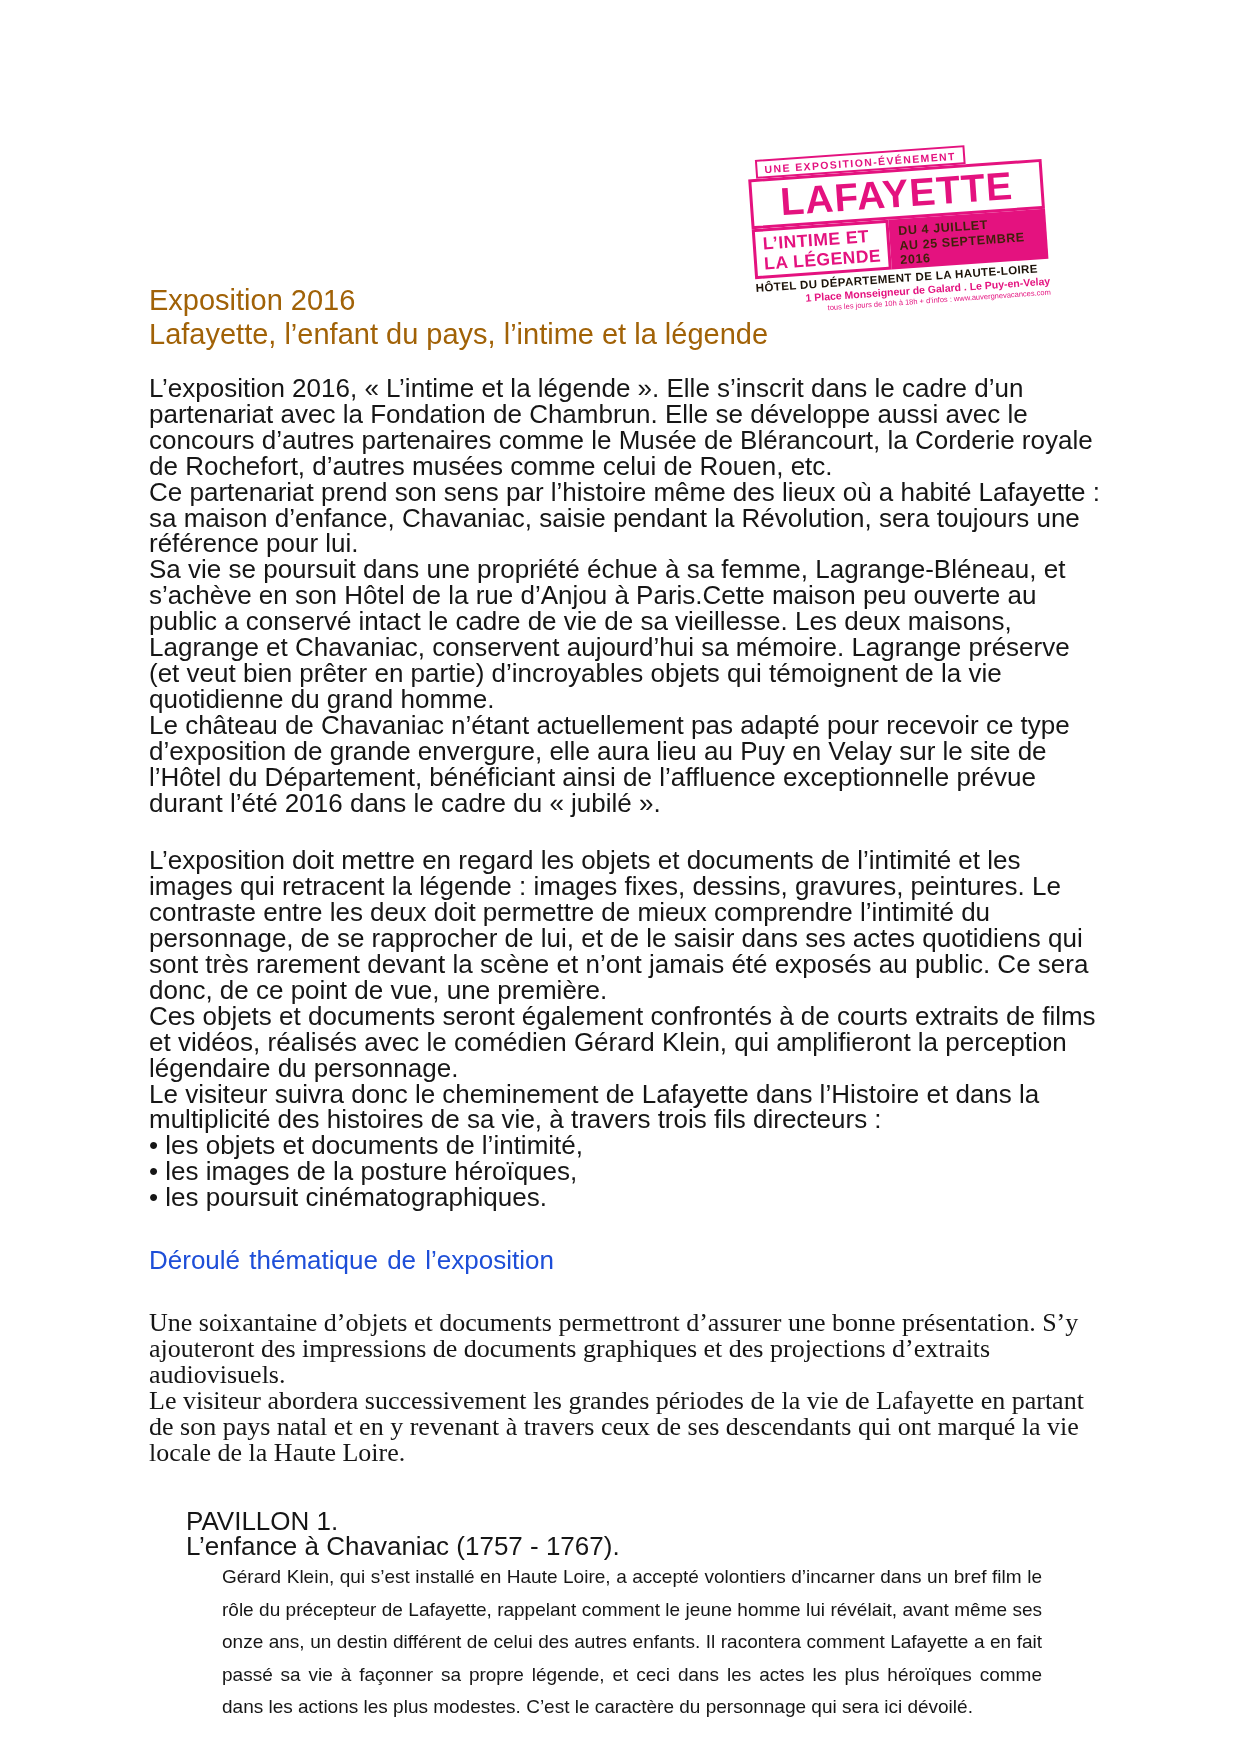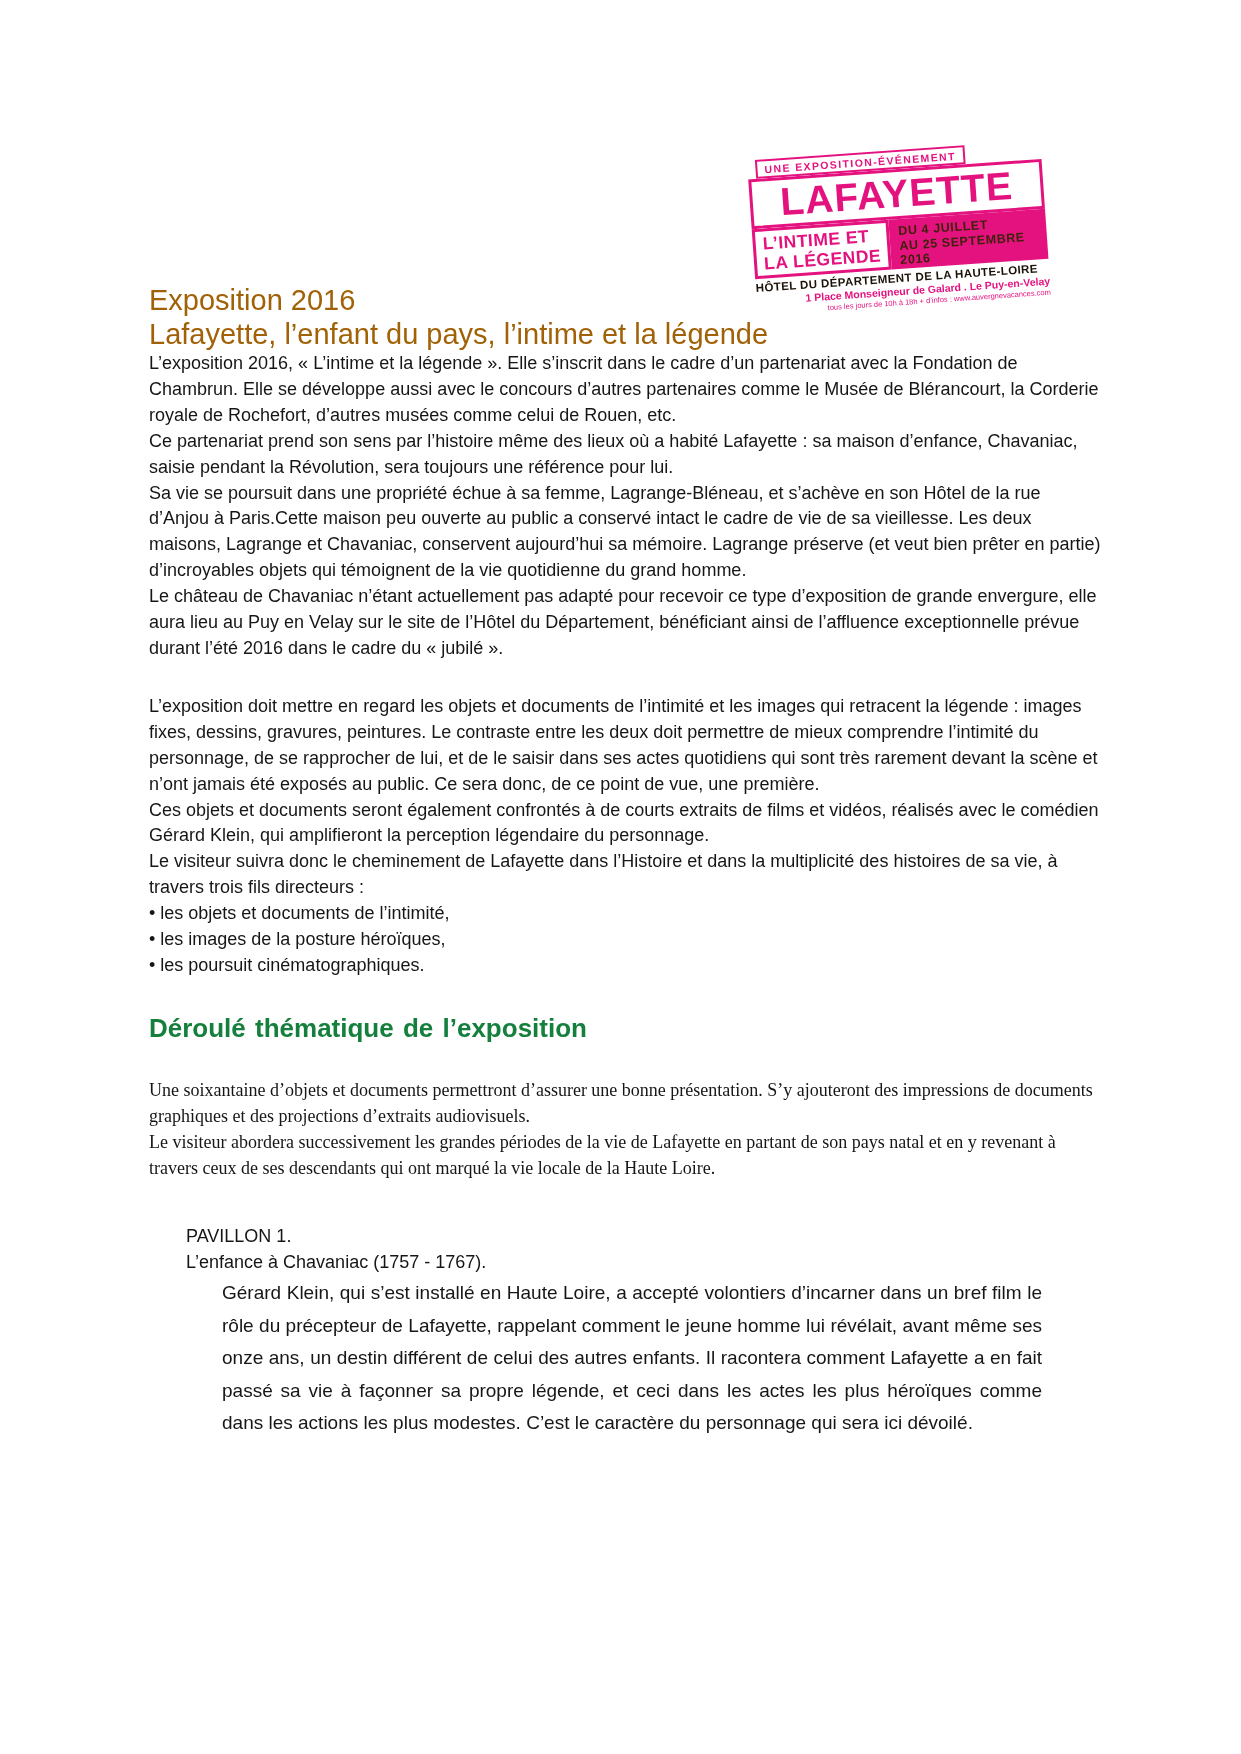--- a/index.html
+++ b/index.html
@@ -54,26 +54,26 @@
     color:#e4127f;font-size:7.5px;text-align:right;
     margin-top:1px;white-space:nowrap;
   }
 
   
   .content{position:absolute;left:149px;top:283px;width:953px;}
   .doc-title{
     font-size:29px;line-height:34px;font-weight:400;
     color:#a16207;margin:0;
   }
-  .doc-title.second{margin-bottom:0;}
-  .para{margin:0;font-size:18px;line-height:25.9px;color:#161616;}
+  .doc-title.second{margin-bottom:25px;}
+  .para{margin:0;font-size:26px;line-height:25.9px;color:#161616;}
   .gap-before{margin-top:32px;}
   .section-heading{
-    font-size:26px;line-height:30px;font-weight:700;
-    color:#15803d;margin:34px 0 0 0;word-spacing:2px;
+    font-size:26px;line-height:30px;font-weight:400;
+    color:#1d4ed8;margin:34px 0 0 0;word-spacing:2px;
   }
   .overview-block{margin-top:35px;font-family:Liberation Serif, serif;}
   .pavilion{margin-top:43px;margin-left:37px;}
   .pavilion-body{
     margin:1px 60px 0 36px;
     font-size:19px;line-height:32.5px;color:#161616;
     text-align:justify;
   }
 </style>
 </head>

